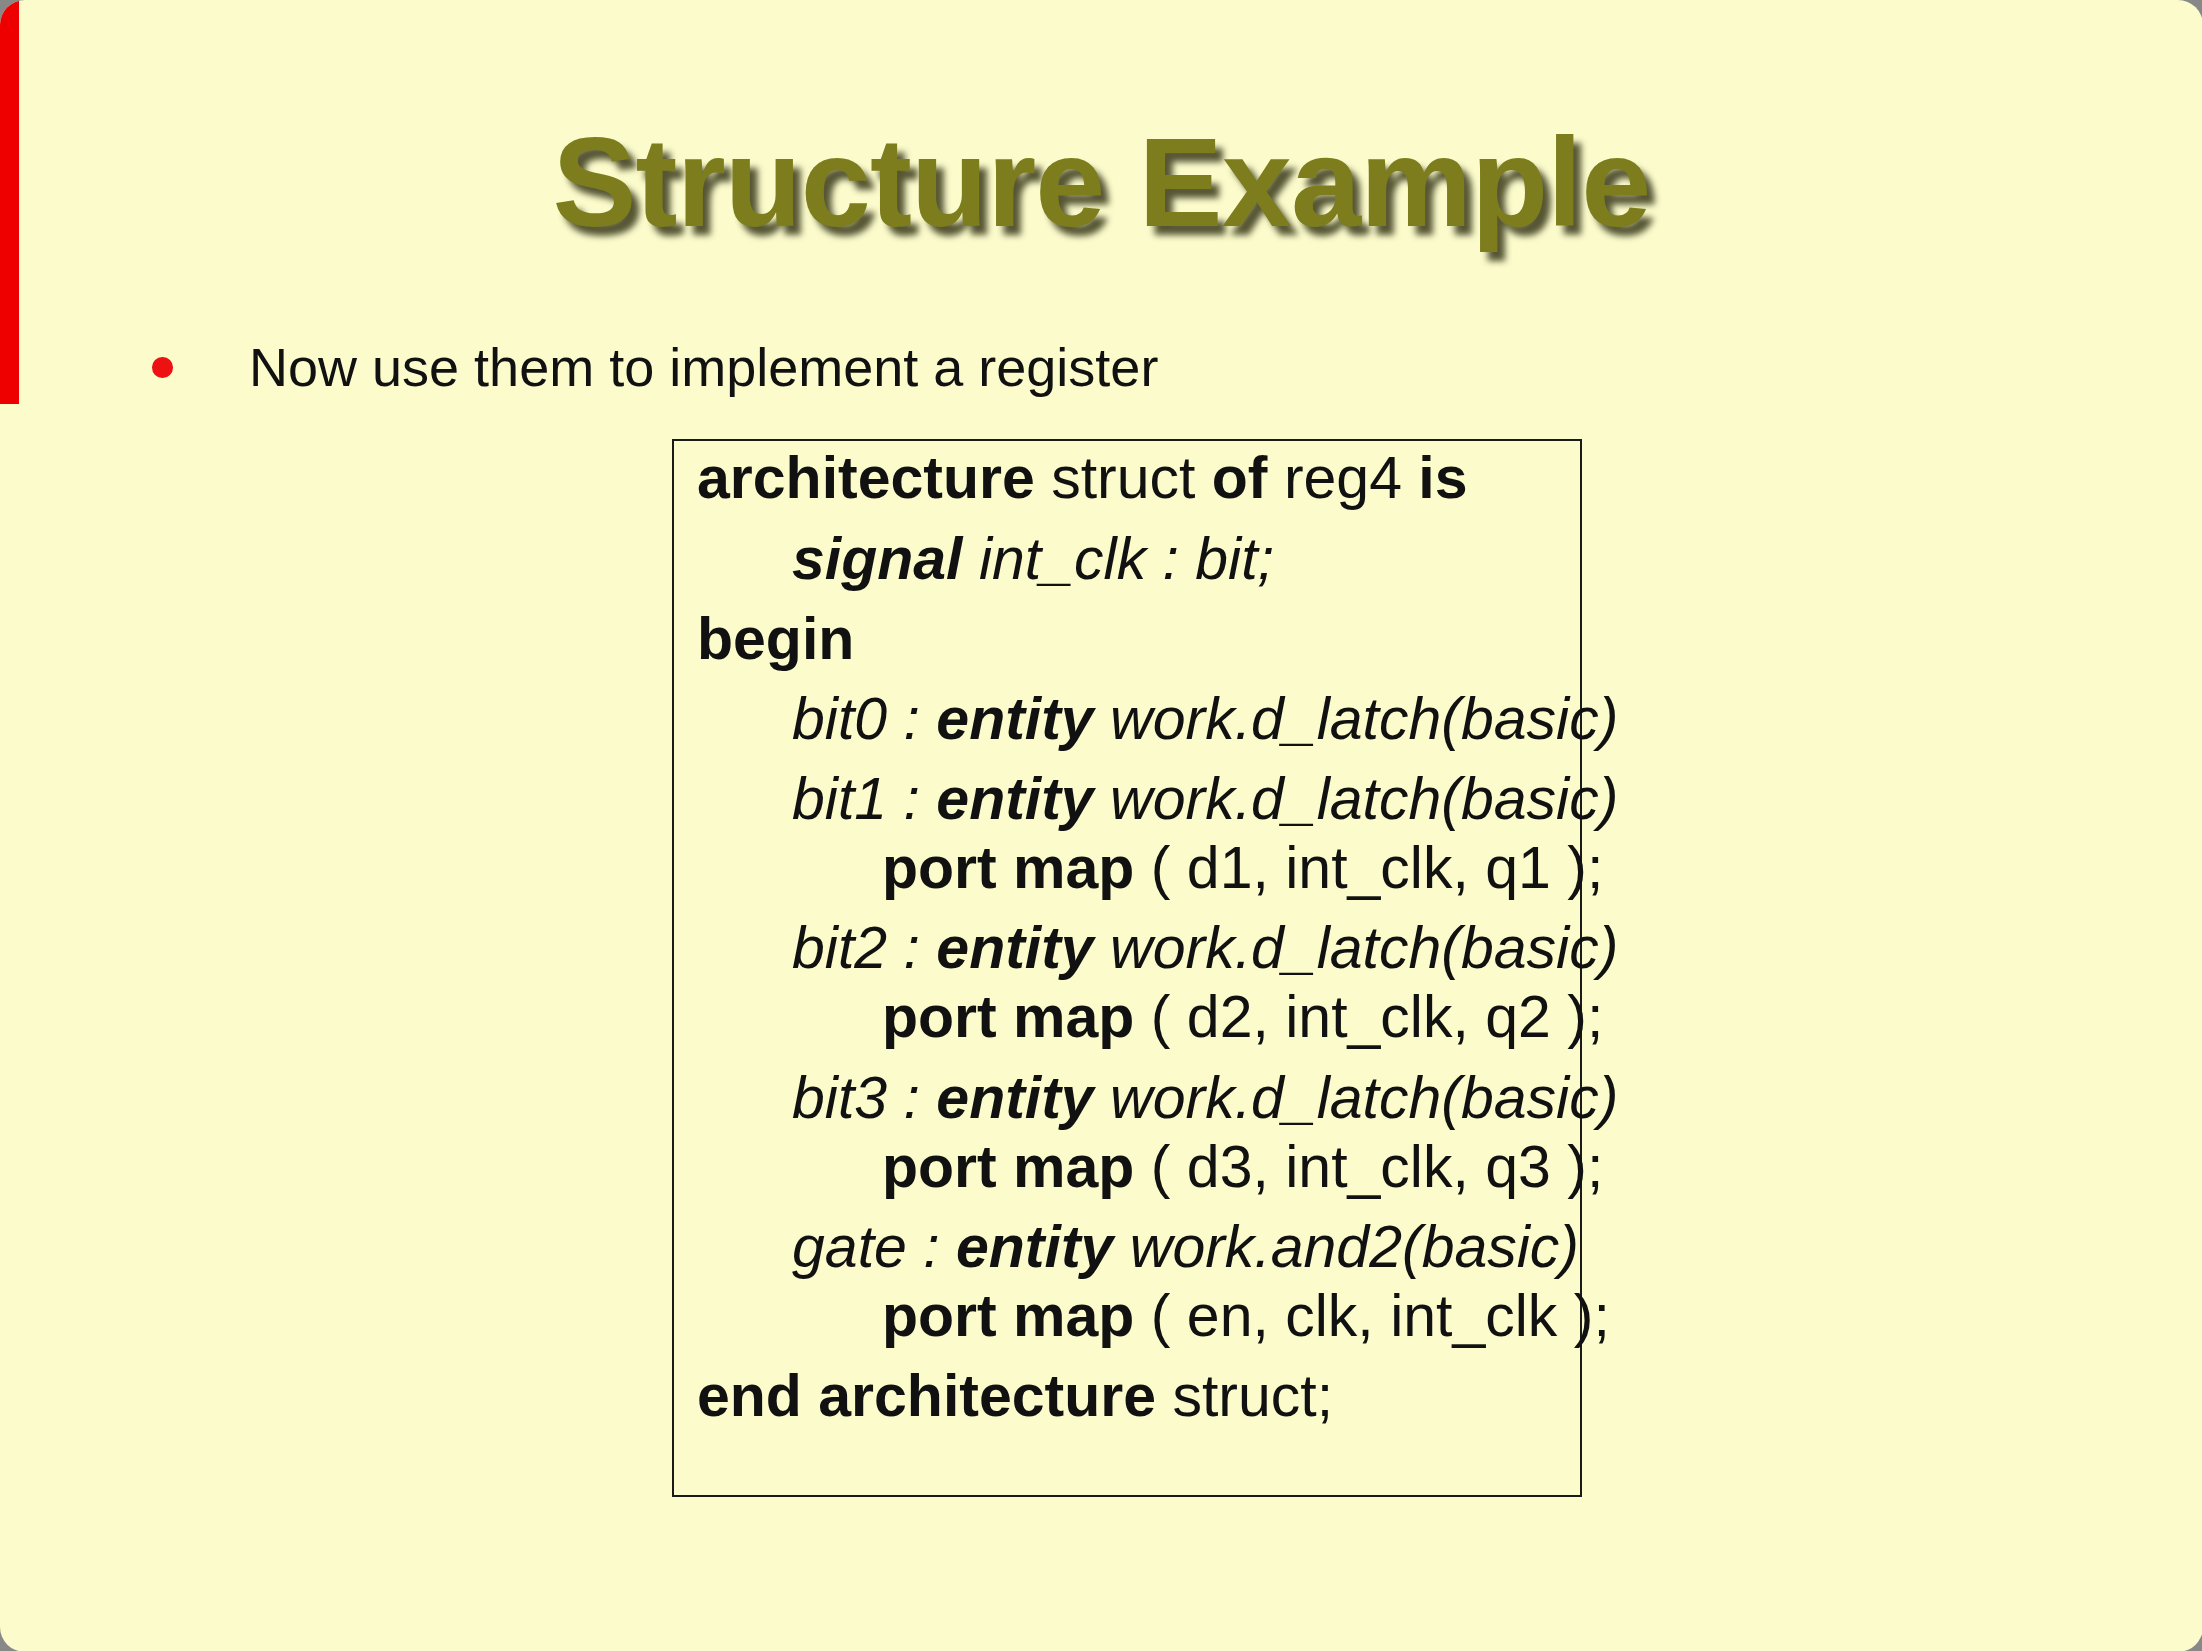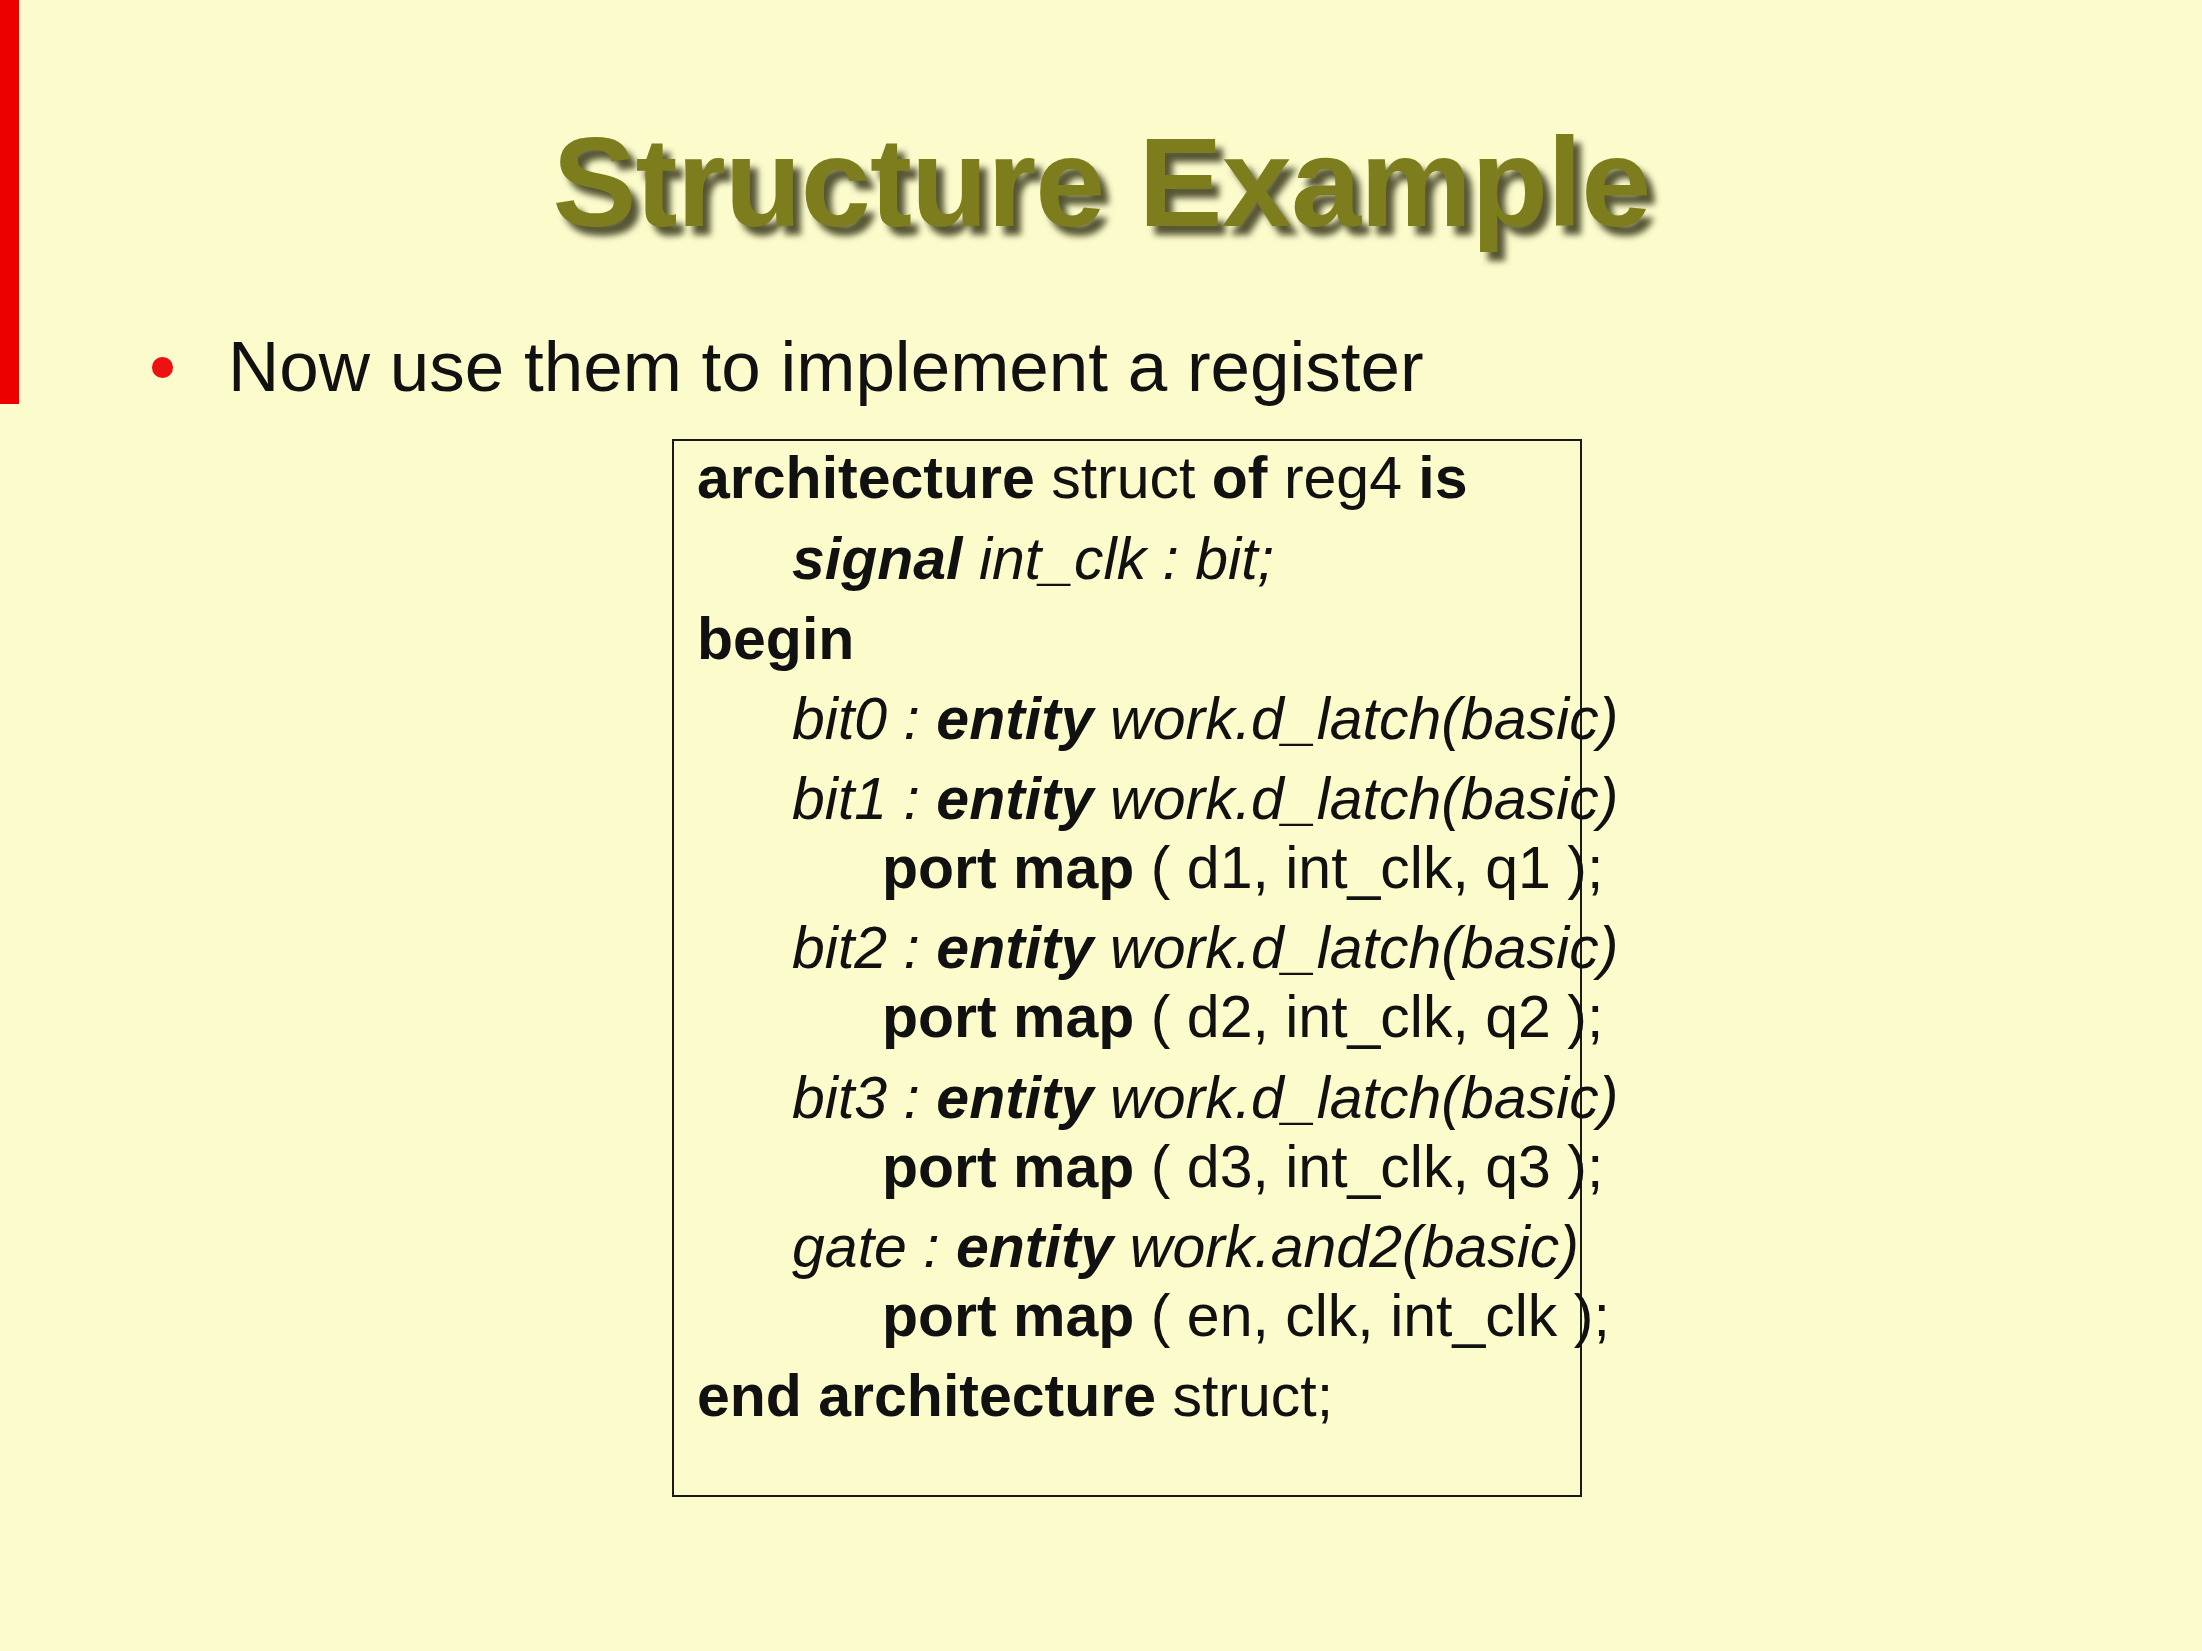--- a/index.html
+++ b/index.html
@@ -4,20 +4,21 @@
 <style>
   html, body { margin: 0; padding: 0; }
   body { background: #888; }
   #slide {
     position: relative;
     width: 2203px; height: 1652px;
     background: var(--background, #FBFBCC);
     overflow: hidden;
     font-family: "Liberation Sans", "DejaVu Sans", sans-serif;
     color: var(--body-text, #111111);
+    border-radius: 25px;
   }
   .edge-bar {
     position: absolute;
     left: 0; top: 0; width: 19px; height: 404px;
     background: var(--edge-artifact, #EE0000);
   }
   .title {
     position: absolute;
     left: 0; top: 110px; width: 2203px;
     margin: 0;
@@ -32,22 +33,22 @@
   .bullet-row { position: absolute; left: 0; top: 0; }
   .dot {
     position: absolute;
     left: 152px; top: 357px;
     width: 20.6px; height: 20.6px;
     border-radius: 50%;
     background: var(--bullet-marker, #EE1111);
   }
   .bullet-text {
     position: absolute;
-    left: 228px; top: 324px;
-    font-size: 71px;
+    left: 249px; top: 324px;
+    font-size: 54px;
     line-height: 86px;
     white-space: nowrap;
     color: var(--body-text, #111111);
   }
   .code-box {
     position: absolute;
     box-sizing: border-box;
     left: 672px; top: 439px;
     width: 910px; height: 1058px;
     border: 2.6px solid var(--code-border, #1A1A1A);

